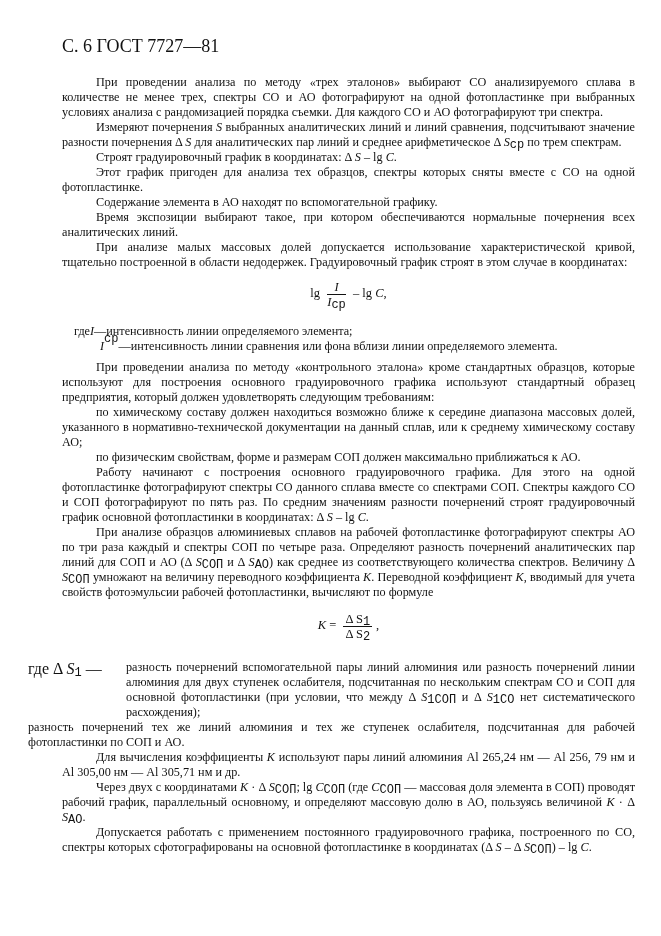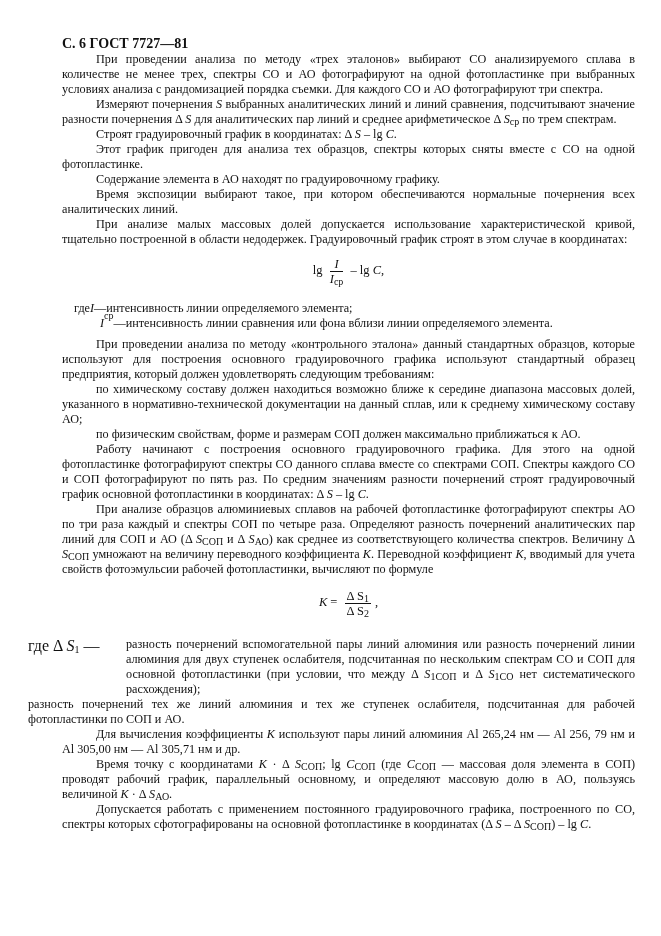--- a/index.html
+++ b/index.html
@@ -1,23 +1,23 @@
 <!DOCTYPE html>
 <html><head>
 <meta charset="utf-8">
 <style>
   html, body { margin: 0; padding: 0; background: #ffffff; }
   body { width: 661px; height: 936px; position: relative; overflow: hidden;
          font-family: "Liberation Serif", "DejaVu Serif", serif; color: #111; }
   .page { position: absolute; left: 62px; top: 36px; width: 573px; }
-  .header { font-weight: bold; font-size: 14px; }
+  .header { font-weight: normal; font-size: 18px; margin-bottom: 18px; }
   p { margin: 0; font-size: 12.2px; line-height: 15px; text-align: justify; }
   p.ind { text-indent: 34px; }
   i { font-style: italic; }
-  sub { font-size: 10px; vertical-align: -2px; line-height: 0; }
+  sub { font-size: 12px; vertical-align: -2px; line-height: 0; font-family: Liberation Mono, monospace; }
   .formula { text-align: center; margin: 10px 0 10px 0; font-size: 12.5px; height: 34px; position: relative; }
   .frac { display: inline-block; vertical-align: middle; text-align: center; margin: 0 4px; }
   .frac .num { display: block; border-bottom: 1px solid #111; padding: 0 2px; line-height: 14px; }
   .frac .den { display: block; line-height: 14px; }
   .where { position: relative; font-size: 12.2px; line-height: 15px; }
   .where .row { display: flex; }
   .defs .row { display: flex; }
   .defs .lhs { width: 98px; text-align: left; white-space: nowrap; padding-right: 4px; box-sizing: border-box; }
   .defs .rhs { flex: 1; text-align: justify; font-size: 12.2px; line-height: 15px; }
   .gap { height: 6px; }
@@ -25,21 +25,21 @@
 </head>
 <body>
 
 <div class="page">
   <div class="header">С. 6 ГОСТ 7727—81</div>
 
   <p class="ind">При проведении анализа по методу «трех эталонов» выбирают СО анализируемого сплава в количестве не менее трех, спектры СО и АО фотографируют на одной фотопластинке при выбранных условиях анализа с рандомизацией порядка съемки. Для каждого СО и АО фотографируют три спектра.</p>
   <p class="ind"><span>Измеряют почернения </span><i>S</i><span> выбранных аналитических линий и линий сравнения, подсчитывают значение разности почернения Δ </span><i>S</i><span> для аналитических пар линий и среднее арифметическое Δ </span><i>S</i><sub>ср</sub><span> по трем спектрам.</span></p>
   <p class="ind"><span>Строят градуировочный график в координатах: Δ </span><i>S</i><span> – lg </span><i>C</i><span>.</span></p>
   <p class="ind">Этот график пригоден для анализа тех образцов, спектры которых сняты вместе с СО на одной фотопластинке.</p>
-  <p class="ind">Содержание элемента в АО находят по градуировочному графику.</p>
+  <p class="ind">Содержание элемента в АО находят по вспомогательной графику.</p>
   <p class="ind">Время экспозиции выбирают такое, при котором обеспечиваются нормальные почернения всех аналитических линий.</p>
   <p class="ind">При анализе малых массовых долей допускается использование характеристической кривой, тщательно построенной в области недодержек. Градуировочный график строят в этом случае в координатах:</p>
 
   <div class="formula">
     <span>lg</span>
     <span class="frac">
       <i class="num">I</i>
       <span class="den"><i>I</i><sub>ср</sub></span>
     </span><span> – lg </span><i>C</i><span>,</span>
   </div>
@@ -53,21 +53,21 @@
       </div>
     <div class="row" style="padding-left:26px;">
         <i>I</i>
         <sub>ср</sub>
         <span> — </span>
         <span>интенсивность линии сравнения или фона вблизи линии определяемого элемента.</span>
       </div>
   </div>
   <div class="gap"></div>
 
-  <p class="ind">При проведении анализа по методу «контрольного эталона» данный стандартных образцов, которые используют для построения основного градуировочного графика используют стандартный образец предприятия, который должен удовлетворять следующим требованиям:</p>
+  <p class="ind">При проведении анализа по методу «контрольного эталона» кроме стандартных образцов, которые используют для построения основного градуировочного графика используют стандартный образец предприятия, который должен удовлетворять следующим требованиям:</p>
   <p class="ind">по химическому составу должен находиться возможно ближе к середине диапазона массовых долей, указанного в нормативно-технической документации на данный сплав, или к среднему химическому составу АО;</p>
   <p class="ind">по физическим свойствам, форме и размерам СОП должен максимально приближаться к АО.</p>
   <p class="ind"><span>Работу начинают с построения основного градуировочного графика. Для этого на одной фотопластинке фотографируют спектры СО данного сплава вместе со спектрами СОП. Спектры каждого СО и СОП фотографируют по пять раз. По средним значениям разности почернений строят градуировочный график основной фотопластинки в координатах: Δ </span><i>S</i><span> – lg </span><i>C</i><span>.</span></p>
   <p class="ind"><span>При анализе образцов алюминиевых сплавов на рабочей фотопластинке фотографируют спектры АО по три раза каждый и спектры СОП по четыре раза. Определяют разность почернений аналитических пар линий для СОП и АО (Δ </span><i>S</i><sub>СОП</sub><span> и Δ </span><i>S</i><sub>АО</sub><span>) как среднее из соответствующего количества спектров. Величину Δ </span><i>S</i><sub>СОП</sub><span> умножают на величину переводного коэффициента </span><i>K</i><span>. Переводной коэффициент </span><i>K</i><span>, вводимый для учета свойств фотоэмульсии рабочей фотопластинки, вычисляют по формуле</span></p>
 
   <div class="formula" style="margin:12px 0 14px 0;">
     <i>K</i><span> = </span>
     <span class="frac">
       <span class="num"><span>Δ S</span><sub>1</sub></span>
       <span class="den"><span>Δ S</span><sub>2</sub></span>
@@ -78,15 +78,15 @@
     <div class="row">
       <span class="lhs"><span>где Δ </span><i>S</i><sub>1</sub><span> — </span></span>
       <span class="rhs"><span>разность почернений вспомогательной пары линий алюминия или разность почернений линии алюминия для двух ступенек ослабителя, подсчитанная по нескольким спектрам СО и СОП для основной фотопластинки (при условии, что между Δ </span><i>S</i><sub>1СОП</sub><span> и Δ </span><i>S</i><sub>1СО</sub><span> нет систематического расхождения);</span></span>
     </div>
     <div class="row">
       <span class="rhs">разность почернений тех же линий алюминия и тех же ступенек ослабителя, подсчитанная для рабочей фотопластинки по СОП и АО.</span>
     </div>
   </div>
 
   <p class="ind"><span>Для вычисления коэффициенты </span><i>K</i><span> используют пары линий алюминия Al 265,24 нм — Al 256, 79 нм и Al 305,00 нм — Al 305,71 нм и др.</span></p>
-  <p class="ind"><span>Время точку с координатами </span><i>K</i><span> · Δ </span><i>S</i><sub>СОП</sub><span>; lg </span><i>C</i><sub>СОП</sub><span> (где </span><i>C</i><sub>СОП</sub><span> — массовая доля элемента в СОП) проводят рабочий график, параллельный основному, и определяют массовую долю в АО, пользуясь величиной </span><i>K</i><span> · Δ </span><i>S</i><sub>АО</sub><span>.</span></p>
+  <p class="ind"><span>Через двух с координатами </span><i>K</i><span> · Δ </span><i>S</i><sub>СОП</sub><span>; lg </span><i>C</i><sub>СОП</sub><span> (где </span><i>C</i><sub>СОП</sub><span> — массовая доля элемента в СОП) проводят рабочий график, параллельный основному, и определяют массовую долю в АО, пользуясь величиной </span><i>K</i><span> · Δ </span><i>S</i><sub>АО</sub><span>.</span></p>
   <p class="ind"><span>Допускается работать с применением постоянного градуировочного графика, построенного по СО, спектры которых сфотографированы на основной фотопластинке в координатах (Δ </span><i>S</i><span> – Δ </span><i>S</i><sub>СОП</sub><span>) – lg </span><i>C</i><span>.</span></p>
 </div>
 
 </body></html>

